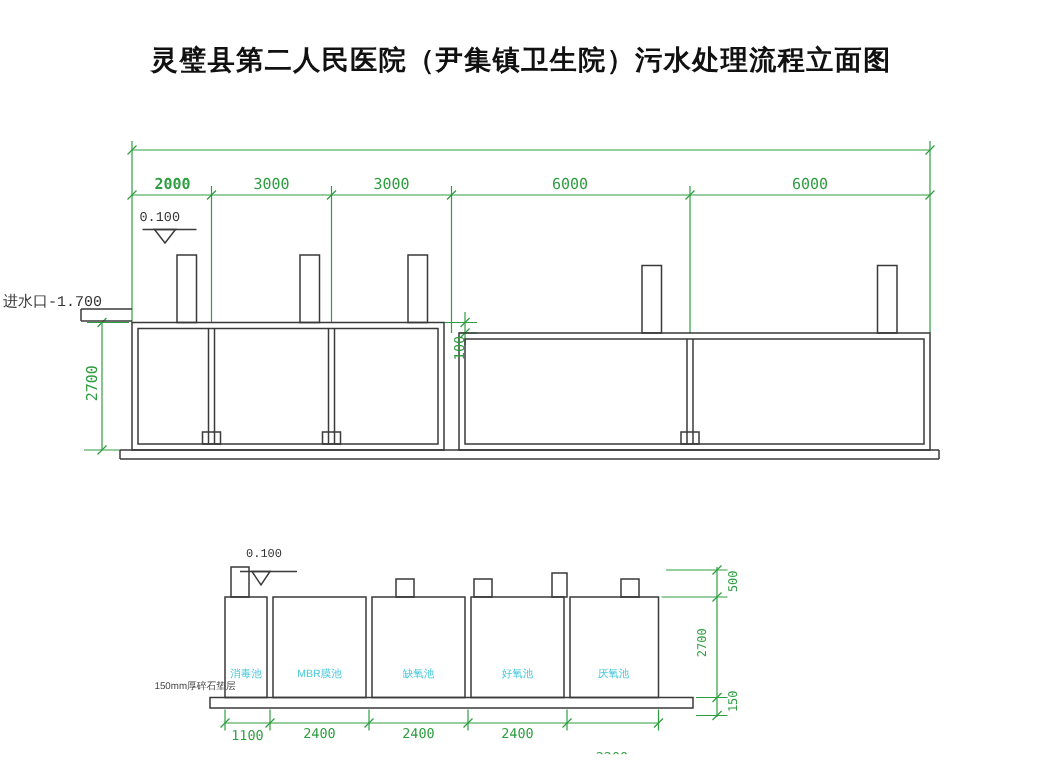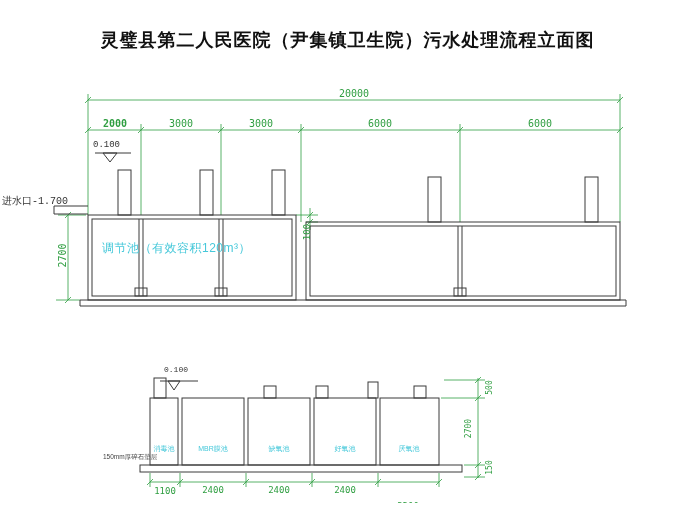--- a/index.html
+++ b/index.html
@@ -140,31 +140,29 @@
       <line x1="475" y1="480" x2="481" y2="474"></line>
       <line x1="444" y1="380" x2="485" y2="380"></line>
       <line x1="441" y1="398" x2="485" y2="398"></line>
       <line x1="464" y1="465" x2="485" y2="465"></line>
       <line x1="464" y1="477" x2="485" y2="477"></line>
     </g>
   </svg>
 
   <div id="title" class="abs">灵璧县第二人民医院（尹集镇卫生院）污水处理流程立面图</div>
 
-  <div class="abs dim ctr" style="left:88px;top:88px;width:532px;">20000</div>
   <div class="abs dim ctr" style="left:85px;top:118px;width:60px;font-weight:bold;">2000</div>
   <div class="abs dim ctr" style="left:151px;top:118px;width:60px;">3000</div>
   <div class="abs dim ctr" style="left:231px;top:118px;width:60px;">3000</div>
   <div class="abs dim ctr" style="left:350px;top:118px;width:60px;">6000</div>
   <div class="abs dim ctr" style="left:510px;top:118px;width:60px;">6000</div>
   <div class="abs blk" style="left:93px;top:140px;">0.100</div>
   <div class="abs blk" style="left:2px;top:194px;font-size:10px;">进水口-1.700</div>
   <div class="abs dim ctr rot" style="left:42px;top:250px;width:40px;">2700</div>
   <div class="abs dim small ctr rot" style="left:292px;top:227px;width:30px;">100</div>
-  <div class="abs cyan tank-label" style="left:102px;top:240px;">调节池（有效容积120m³）</div>
 
   <div class="abs blk" style="left:164px;top:365px;font-size:8px;">0.100</div>
   <div class="abs note" style="left:103px;top:453px;">150mm厚碎石垫层</div>
 
   <div class="abs cyan comp-label ctr" style="left:144px;top:444px;width:40px;">消毒池</div>
   <div class="abs cyan comp-label ctr" style="left:193px;top:444px;width:40px;">MBR膜池</div>
   <div class="abs cyan comp-label ctr" style="left:259px;top:444px;width:40px;">缺氧池</div>
   <div class="abs cyan comp-label ctr" style="left:325px;top:444px;width:40px;">好氧池</div>
   <div class="abs cyan comp-label ctr" style="left:389px;top:444px;width:40px;">厌氧池</div>
 

